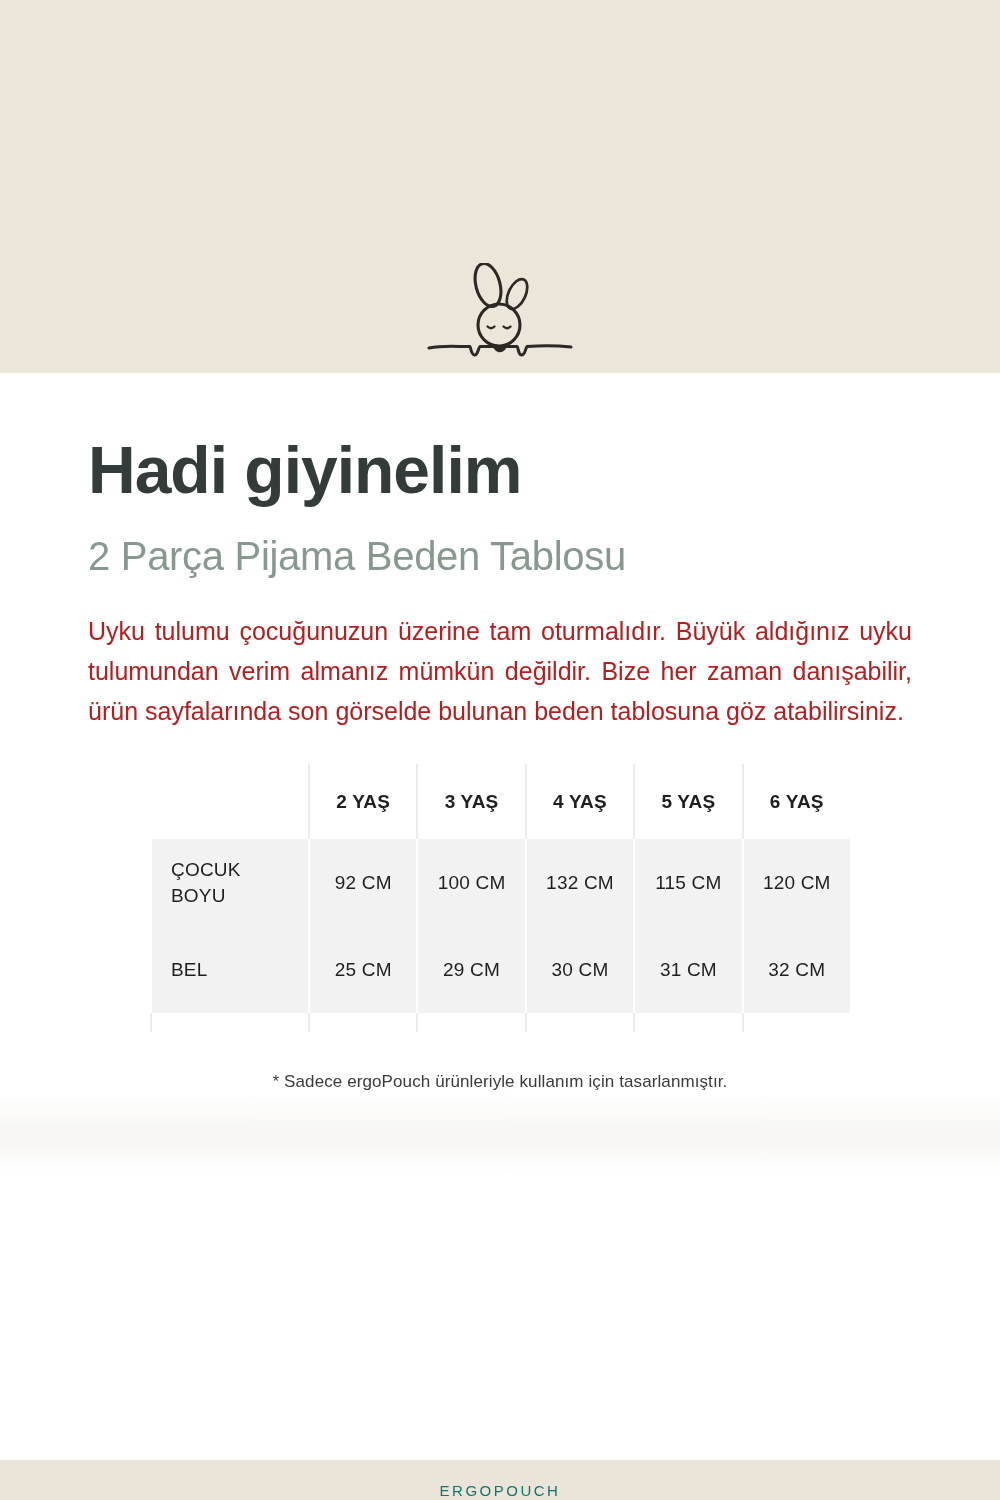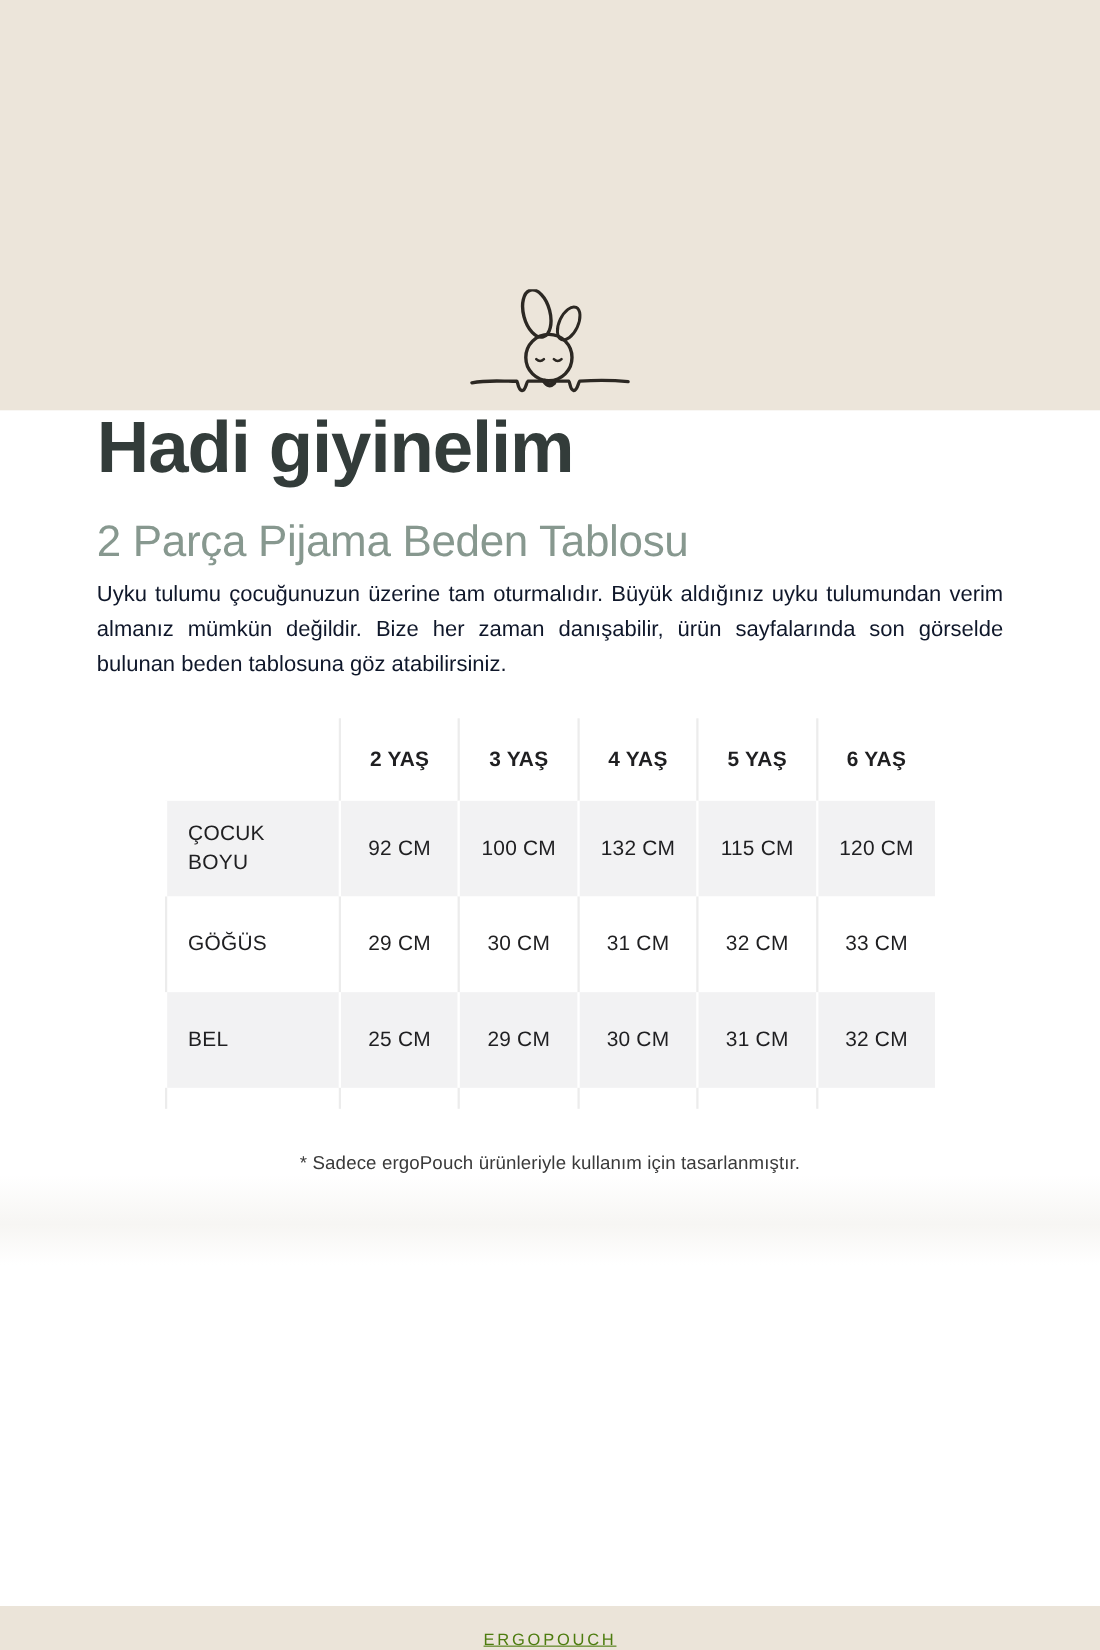--- a/index.html
+++ b/index.html
@@ -14,32 +14,33 @@
   .hero {
     position:relative; height:373px; background:#ece5da;
   }
   .bunny-logo {
     position:absolute; left:50%; bottom:0; transform:translateX(-50%);
   }
 
   
   .content { padding:0 88px; }
   .page-title {
+    margin-top:64px;
     font-size:66px; font-weight:600; letter-spacing:-1px; line-height:1.02;
     color:#333c3a;
   }
   .page-subtitle {
     margin-top:30px;
     font-size:40px; font-weight:500; letter-spacing:-0.3px;
     color:#87988f;
   }
   .description {
-    margin-top:9px; width:824px;
-    font-size:20px; line-height:1.6; text-align:justify;
-    color:#0f172a;
+    margin-top:32px; width:824px;
+    font-size:25px; line-height:1.6; text-align:justify;
+    color:#b91c1c;
   }
 
   
   .table-wrap { margin:33px 0 0 62px; }
   table.size-table {
     table-layout:fixed; width:700px; border-spacing:0; border-collapse:separate;
   }
   .size-table col.label-col { width:158px; }
   .size-table col.data-col { width:108.4px; }
   .size-table th, .size-table td {
@@ -81,22 +82,21 @@
     background:linear-gradient(180deg, rgba(240,239,236,0) 0%, rgba(240,238,234,0.55) 55%, rgba(240,238,234,0) 100%);
     pointer-events:none;
   }
   .footer {
     position:absolute; left:0; right:0; top:1190; bottom:0;
     background:#ebe4d9; text-align:center;
   }
   .footer-brand {
     display:inline-block; margin-top:22px;
     font-size:15px; font-weight:500; letter-spacing:2.5px;
-    color:#4d7c0f;
-    text-decoration:underline;
+    color:#0f766e;
   }
 </style>
 </head>
 <body>
 
 <div class="page">
 
   <div class="hero">
     <svg class="bunny-logo" width="150" height="110" viewBox="0 0 150 110" fill="none" stroke="#2c2823" stroke-linecap="round" stroke-linejoin="round">
 
@@ -142,28 +142,20 @@
           </thead>
         <tbody>
             <tr class="shade">
               <th class="row-label">ÇOCUK BOYU</th>
               <td>92 CM</td>
               <td>100 CM</td>
               <td>132 CM</td>
               <td>115 CM</td>
               <td>120 CM</td>
             </tr>
-            <tr class="plain">
-              <th class="row-label">GÖĞÜS</th>
-              <td>29 CM</td>
-              <td>30 CM</td>
-              <td>31 CM</td>
-              <td>32 CM</td>
-              <td>33 CM</td>
-            </tr>
             <tr class="shade">
               <th class="row-label">BEL</th>
               <td>25 CM</td>
               <td>29 CM</td>
               <td>30 CM</td>
               <td>31 CM</td>
               <td>32 CM</td>
             </tr>
             <tr class="stub">
               <th></th>

